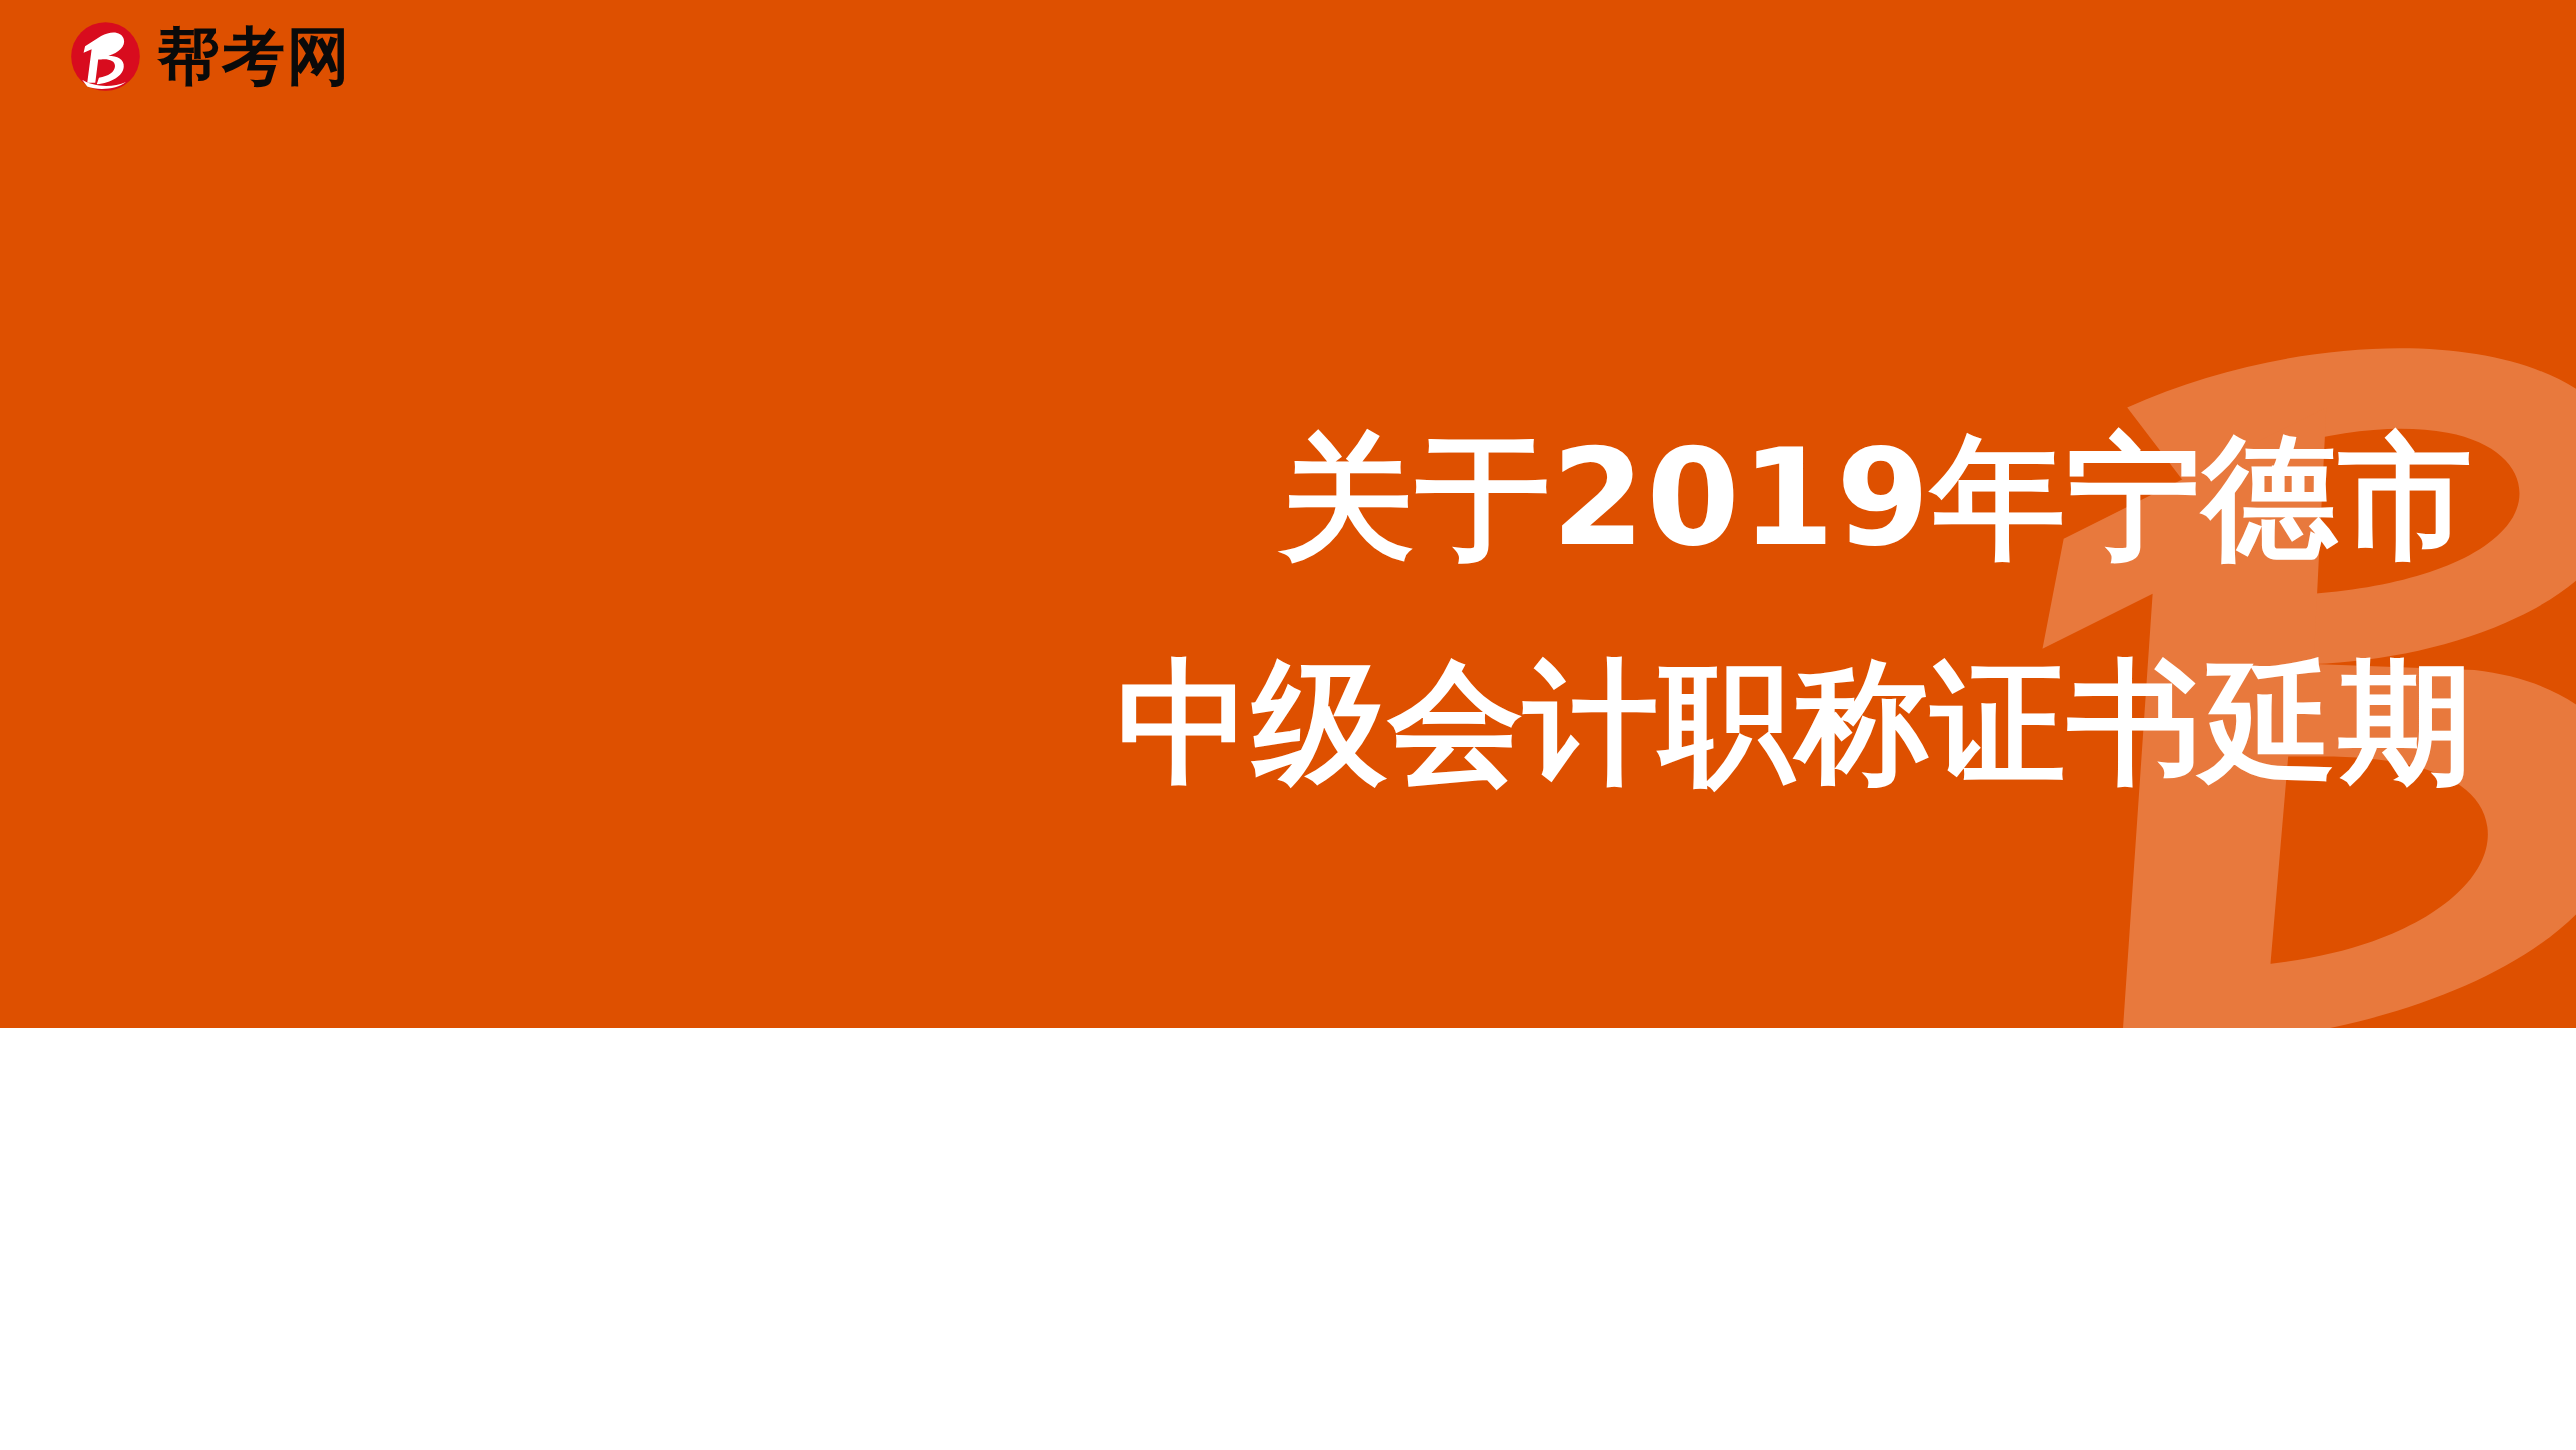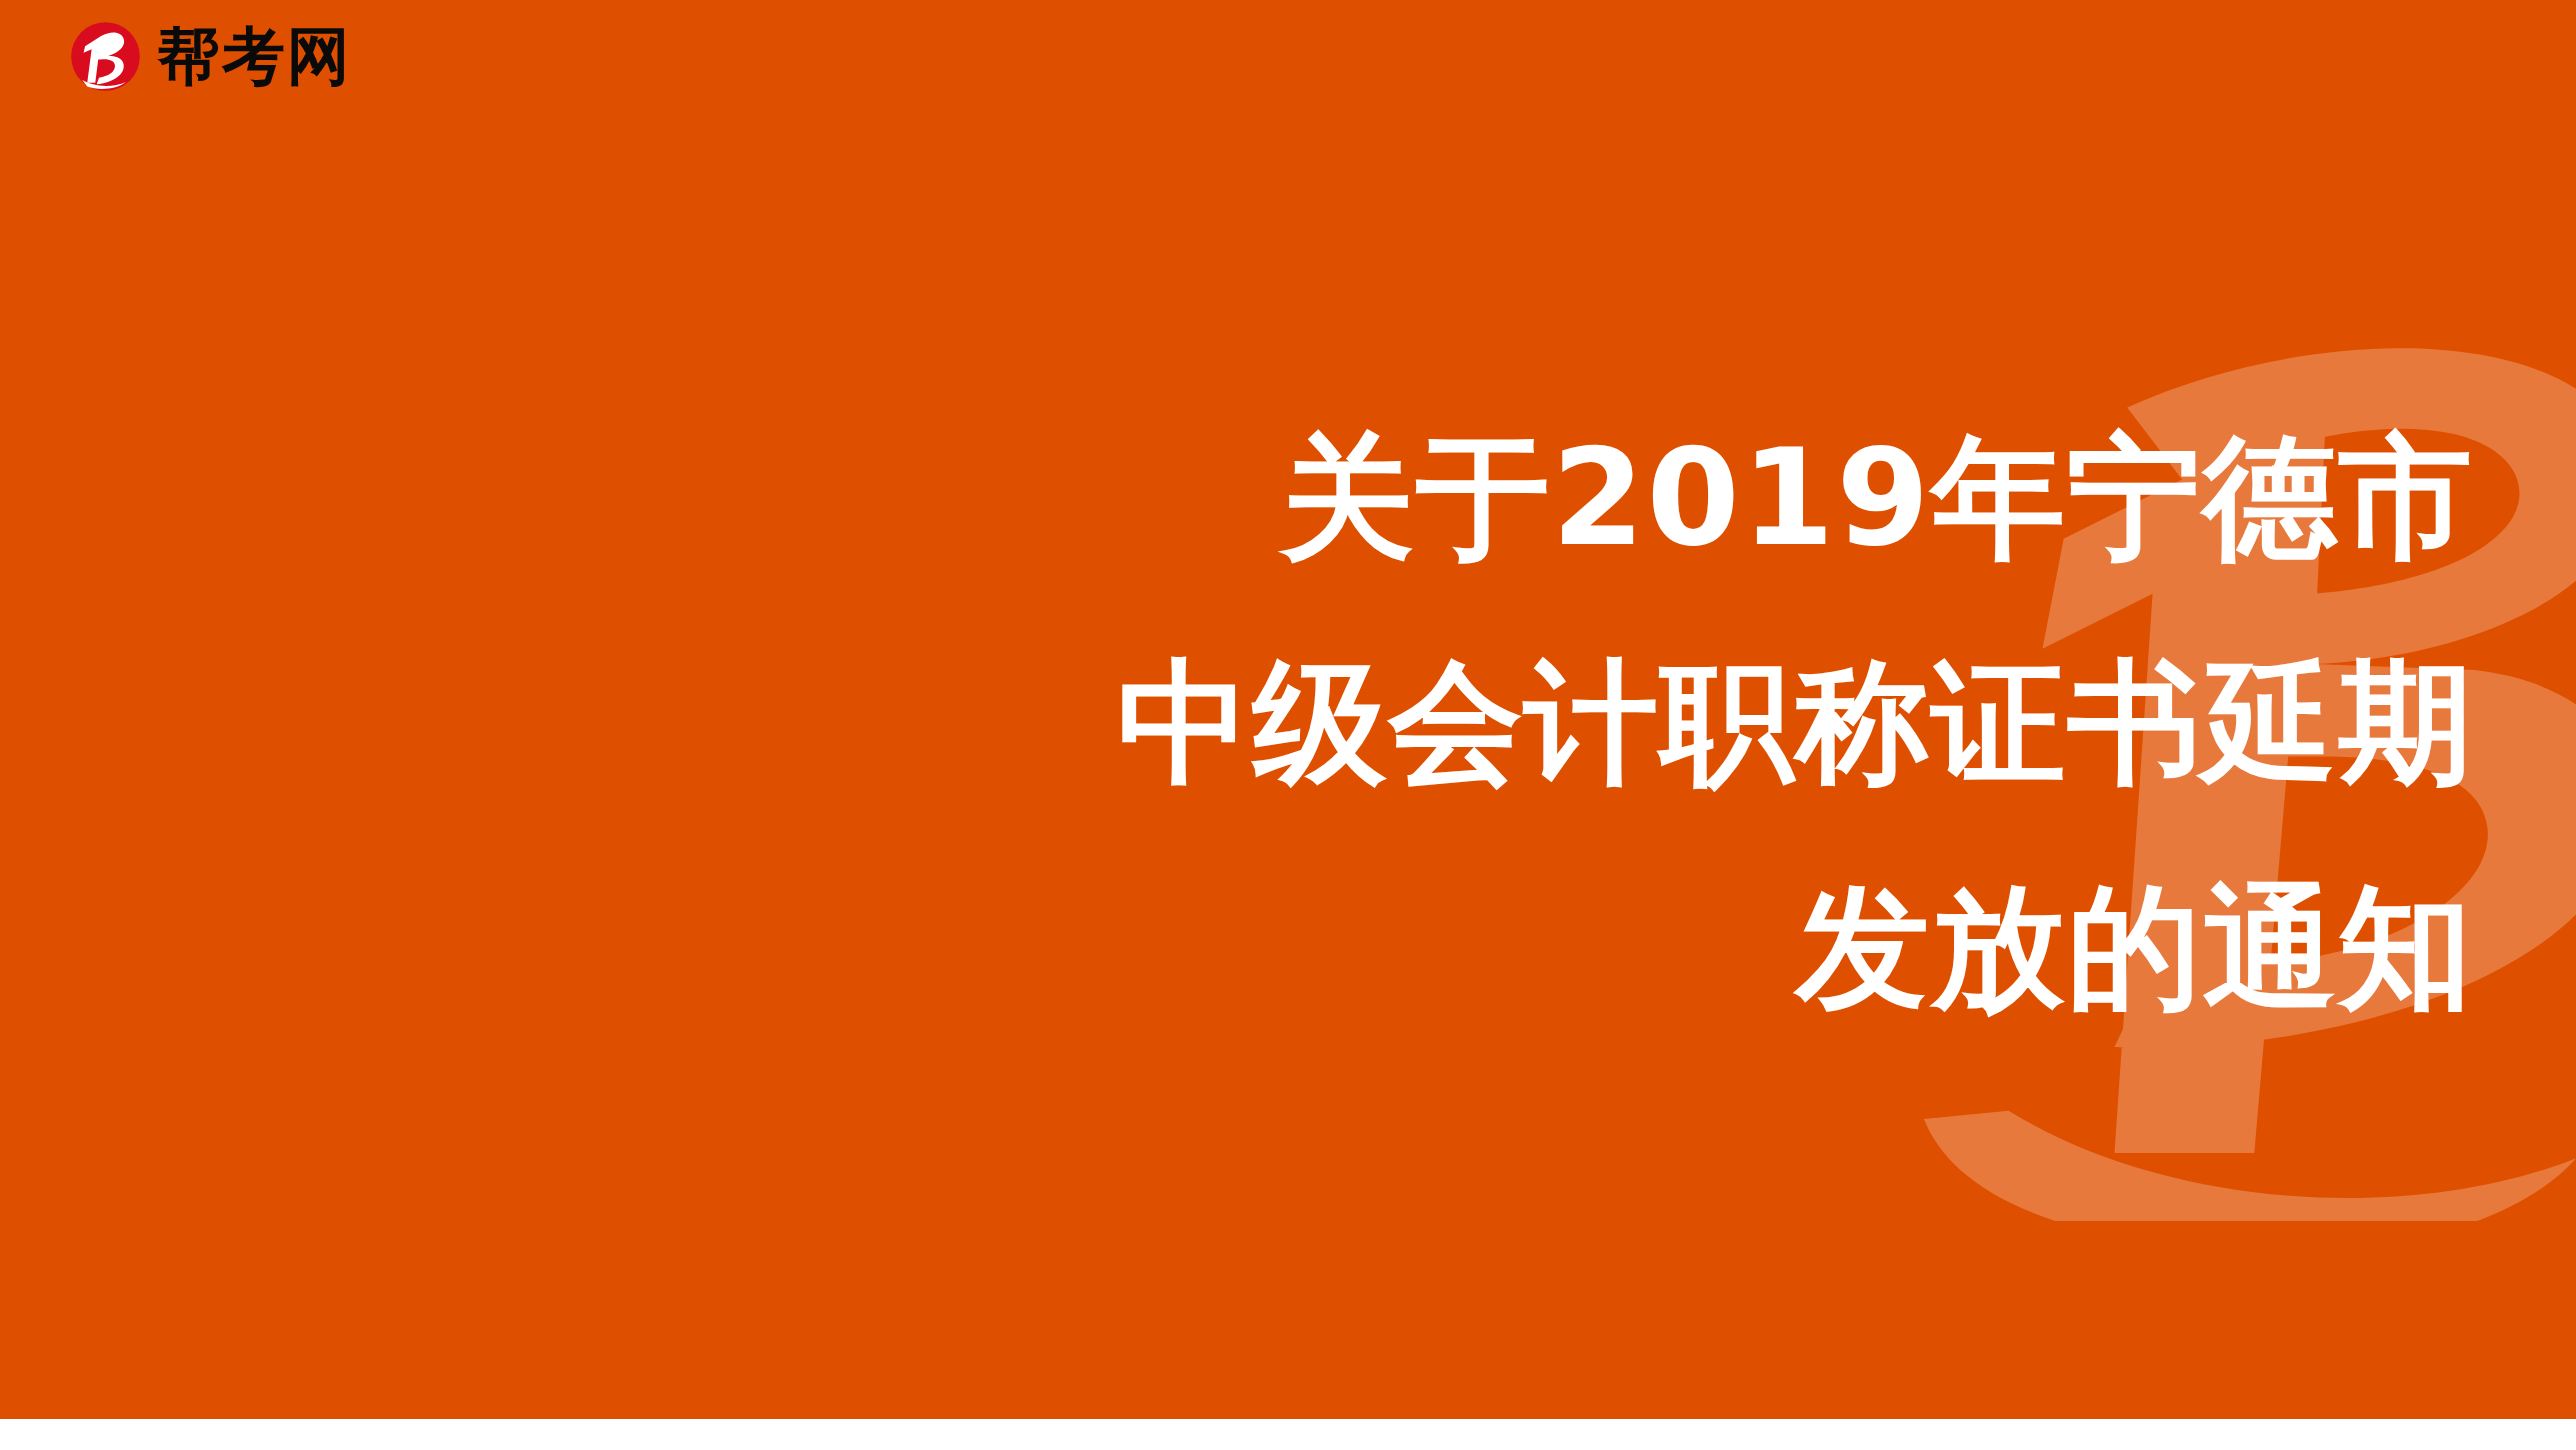--- a/index.html
+++ b/index.html
@@ -9,21 +9,21 @@
   body {
     width: 2576px;
     height: 1451px;
     overflow: hidden;
     font-family: "Liberation Sans", "DejaVu Sans", sans-serif;
   }
 
   #poster {
     position: relative;
     width: 2576px;
-    height: 1419px;
+    height: 1028px;
     background: #DE5000;
     overflow: hidden;
   }
 
   
   #watermark {
     position: absolute;
     left: 1729px;
     top: 153px;
     width: 932px;
@@ -121,17 +121,16 @@
                L41 79 C54 77, 63 71, 63 63 C63 56, 55 53, 44 54
                L40 54 L36 86 L25 86 L31 40 L20 45 L22 36 Z" fill="#FFFFFF"></path>
       <path d="M18 82 C34 92, 60 93, 78 85 C66 95, 40 97, 25 91 Z" fill="#FFFFFF"></path>
     </svg>
     <span id="brand-name" style="color: rgb(10, 10, 10);">帮考网</span>
   </div>
 
   <div id="title-block">
     <span class="title-line" style="color: rgb(255, 255, 255);">关于2019年宁德市</span>
     <span class="title-line" style="color: rgb(255, 255, 255);">中级会计职称证书延期</span>
-    <span class="title-line" style="color: rgb(255, 255, 255);">发放的通知</span>
   </div>
 
 </div>
 
 
 </body></html>

